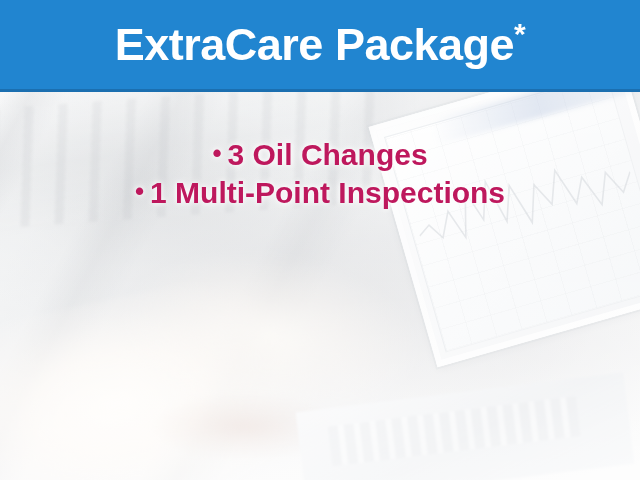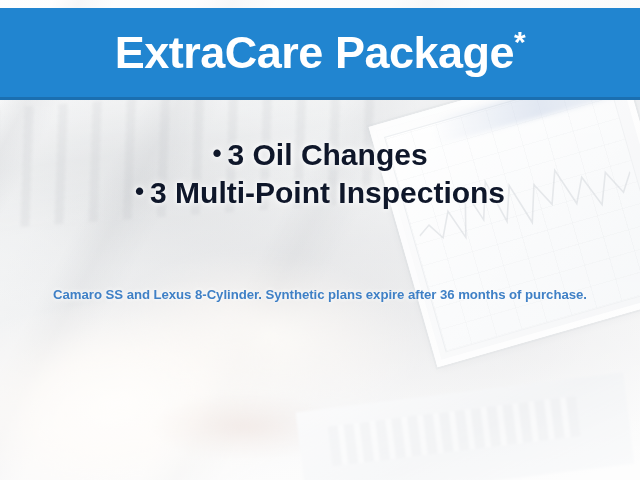--- a/index.html
+++ b/index.html
@@ -176,21 +176,20 @@
     position: absolute;
     left: 0; top: 0;
     width: 640px;
     height: 92px;
     background: #2185d0;
     border-bottom: 3px solid #1b6fb0;
     box-sizing: border-box;
     display: flex;
     align-items: center;
     justify-content: center;
-    margin-top: 8px;
   }
   .header-title {
     color: #ffffff;
     font-size: 45px;
     font-weight: bold;
     letter-spacing: -0.5px;
     line-height: 1;
     white-space: nowrap;
     margin: 0;
     padding-bottom: 4px;
@@ -201,21 +200,21 @@
   }
 
   
   .bullets {
     position: absolute;
     left: 0; top: 136px;
     width: 640px;
     text-align: center;
   }
   .bullet-line {
-    color: #0f172a;
+    color: #be185d;
     font-size: 30px;
     font-weight: bold;
     line-height: 38px;
     white-space: nowrap;
     text-shadow: 0 0 5px rgba(255,255,255,0.95), 0 0 10px rgba(255,255,255,0.85);
   }
   .bullet-dot {
     display: inline-block;
     font-size: 26px;
     line-height: 1;
@@ -270,20 +269,19 @@
 
     <div class="bg-haze"></div>
   </div>
 
   <div class="header-bar">
     <h1 class="header-title"><span>ExtraCare Package</span><span class="asterisk">*</span></h1>
   </div>
 
   <div class="bullets">
     <div class="bullet-line"><span class="bullet-dot">•</span><span>3 Oil Changes</span></div>
-    <div class="bullet-line"><span class="bullet-dot">•</span><span>3 Multi-Point Inspections</span></div>
+    <div class="bullet-line"><span class="bullet-dot">•</span><span>1 Multi-Point Inspections</span></div>
   </div>
 
   <div class="fineprint">
-    <p>Camaro SS and Lexus 8-Cylinder. Synthetic plans expire after 36 months of purchase.</p>
   </div>
 
 </div>
 
 </body></html>

